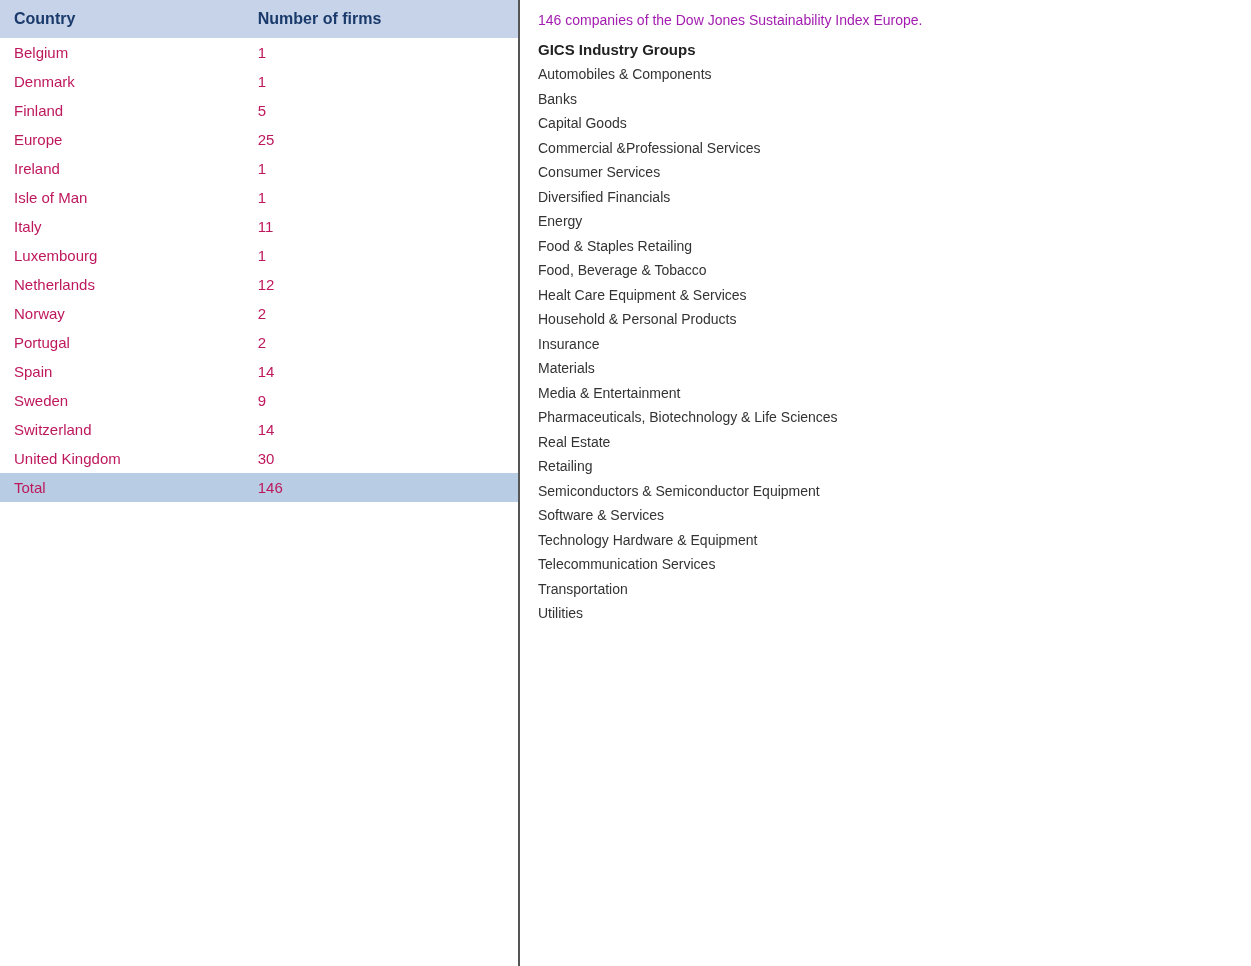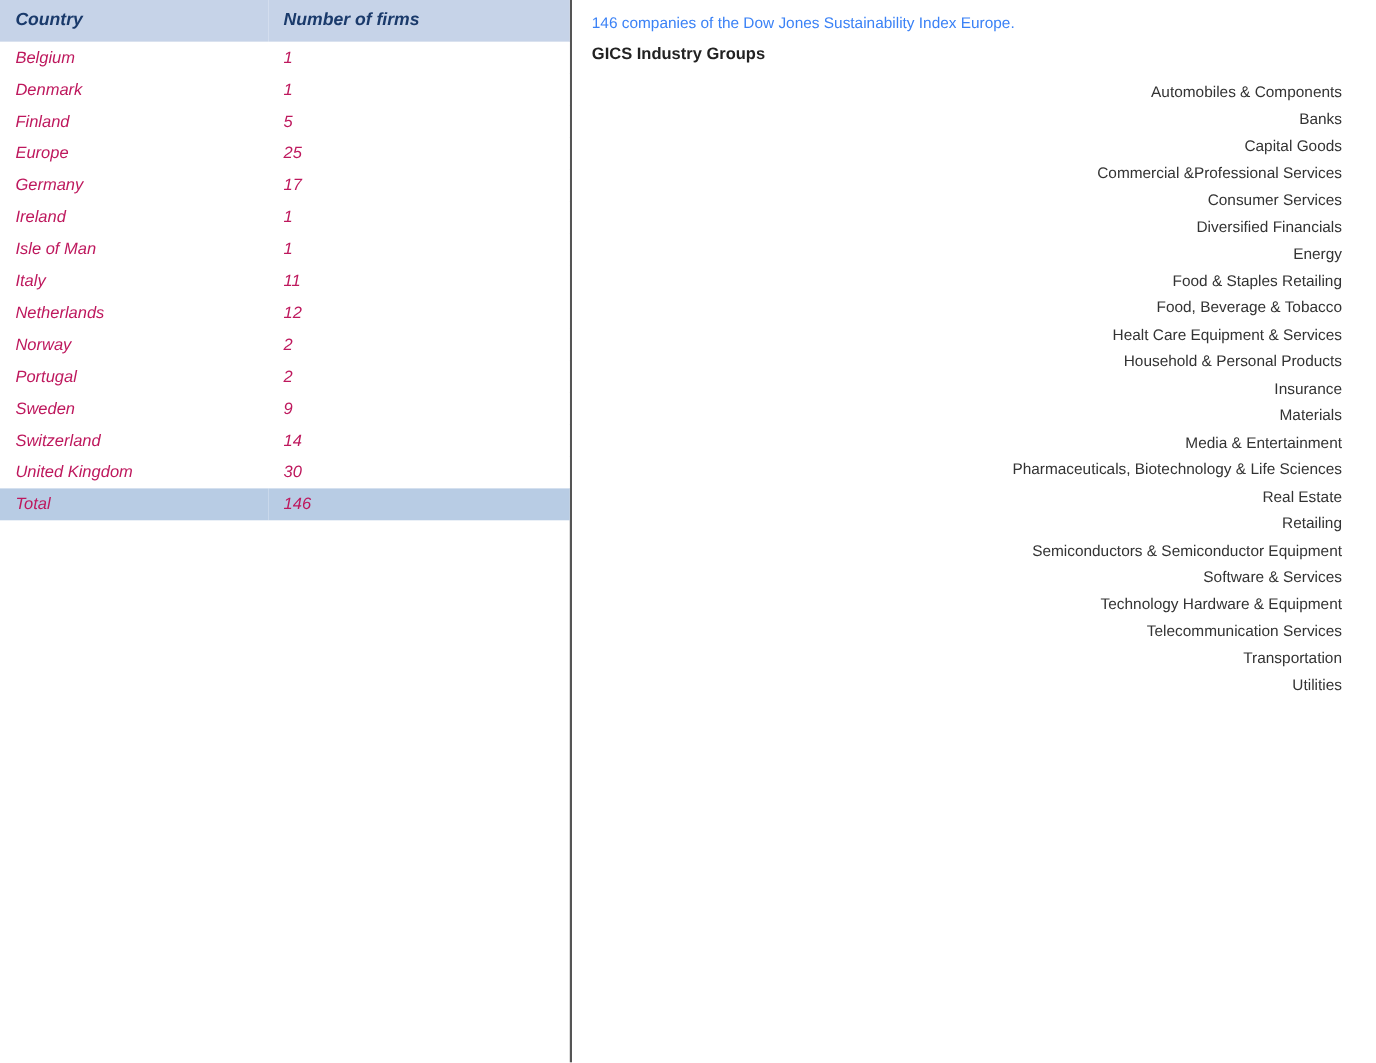--- a/index.html
+++ b/index.html
@@ -20,21 +20,20 @@
       display: flex;
       width: 1251px;
       min-height: 966px;
     }
 
     
     .left-panel {
       width: 520px;
       border-right: 2px solid #555;
       padding: 0;
-      font-style: italic;
     }
 
     table {
       width: 100%;
       border-collapse: collapse;
     }
 
     thead tr {
       background-color: #c6d3e8;
     }
@@ -62,38 +61,37 @@
       padding: 6px 14px;
     }
 
     
     .right-panel {
       flex: 1;
       padding: 10px 18px;
     }
 
     .intro-text {
-      color: #3b82f6;
+      color: #a21caf;
       font-size: 14px;
       margin-bottom: 10px;
       line-height: 1.5;
     }
 
     .gics-title {
       font-weight: bold;
       font-size: 15px;
       color: #222;
       margin-bottom: 4px;
     }
 
     .gics-list {
       list-style: none;
       padding: 0;
-      margin: 13px;
-      text-align: right;
+      margin: 0;
     }
 
     .gics-list li {
       color: #333;
       font-size: 14px;
       line-height: 1.75;
     }
   </style>
 </head>
 <body>
@@ -119,46 +117,50 @@
           </tr>
           <tr>
             <td>Finland</td>
             <td>5</td>
           </tr>
           <tr>
             <td>Europe</td>
             <td>25</td>
           </tr>
           <tr>
-            <td>Germany</td>
-            <td>17</td>
-          </tr>
-          <tr>
             <td>Ireland</td>
             <td>1</td>
           </tr>
           <tr>
             <td>Isle of Man</td>
             <td>1</td>
           </tr>
           <tr>
             <td>Italy</td>
             <td>11</td>
           </tr>
           <tr>
+            <td>Luxembourg</td>
+            <td>1</td>
+          </tr>
+          <tr>
             <td>Netherlands</td>
             <td>12</td>
           </tr>
           <tr>
             <td>Norway</td>
             <td>2</td>
           </tr>
           <tr>
             <td>Portugal</td>
             <td>2</td>
+          </tr>
+          <tr>
+            <td>Spain</td>
+            <td>14</td>
           </tr>
           <tr>
             <td>Sweden</td>
             <td>9</td>
           </tr>
           <tr>
             <td>Switzerland</td>
             <td>14</td>
           </tr>
           <tr>

